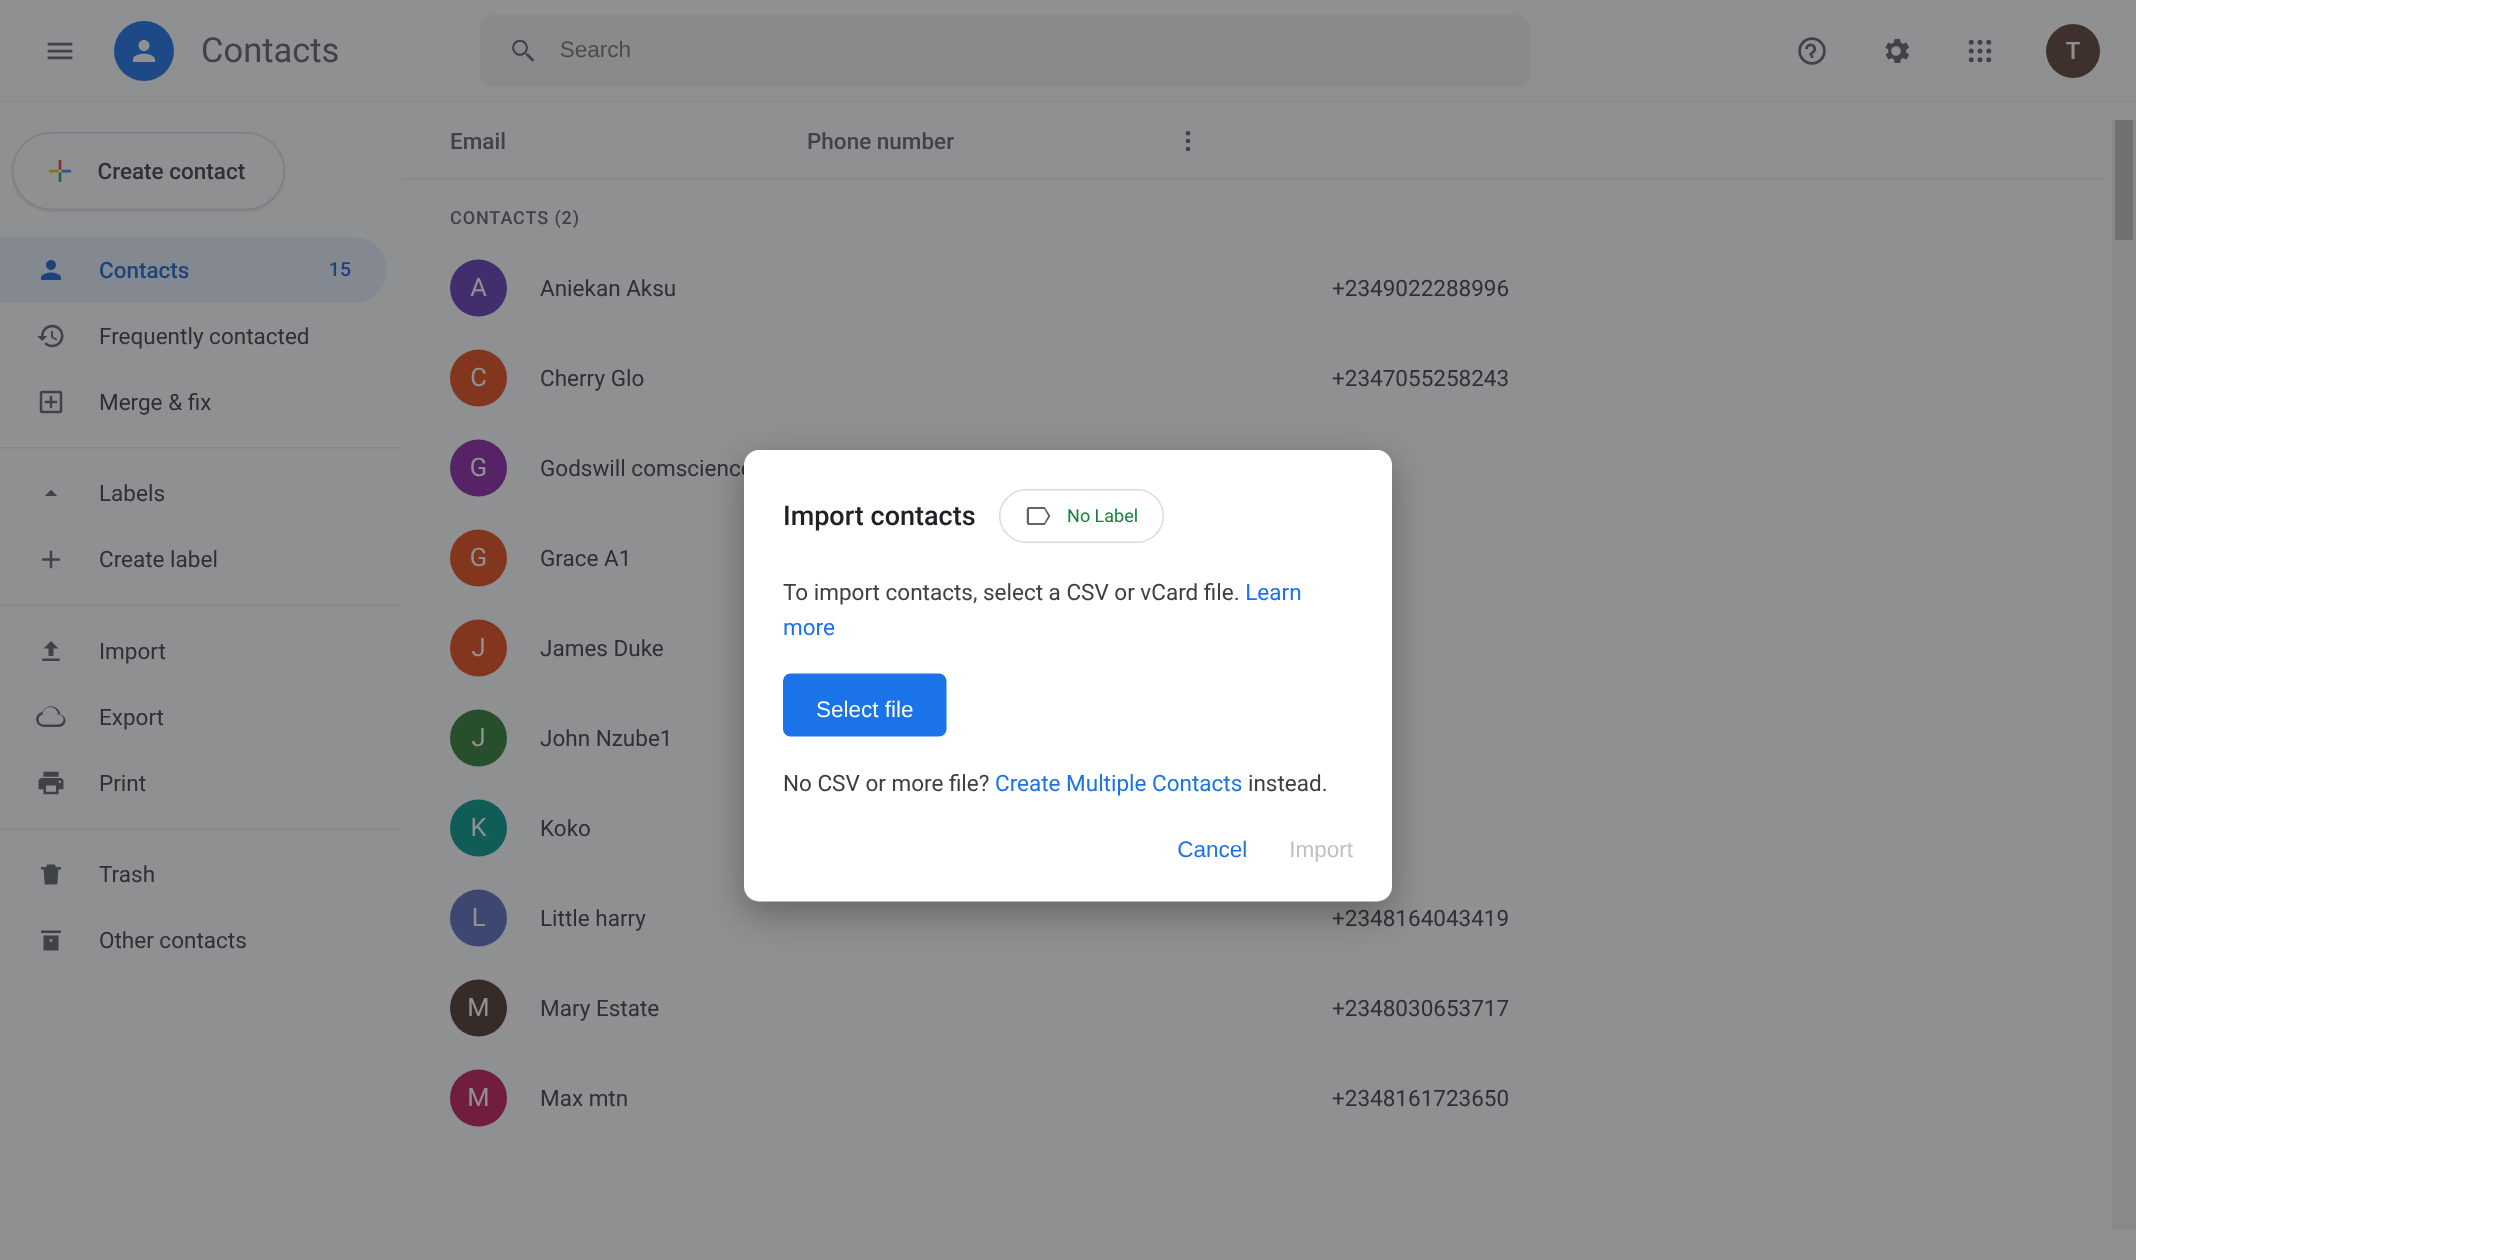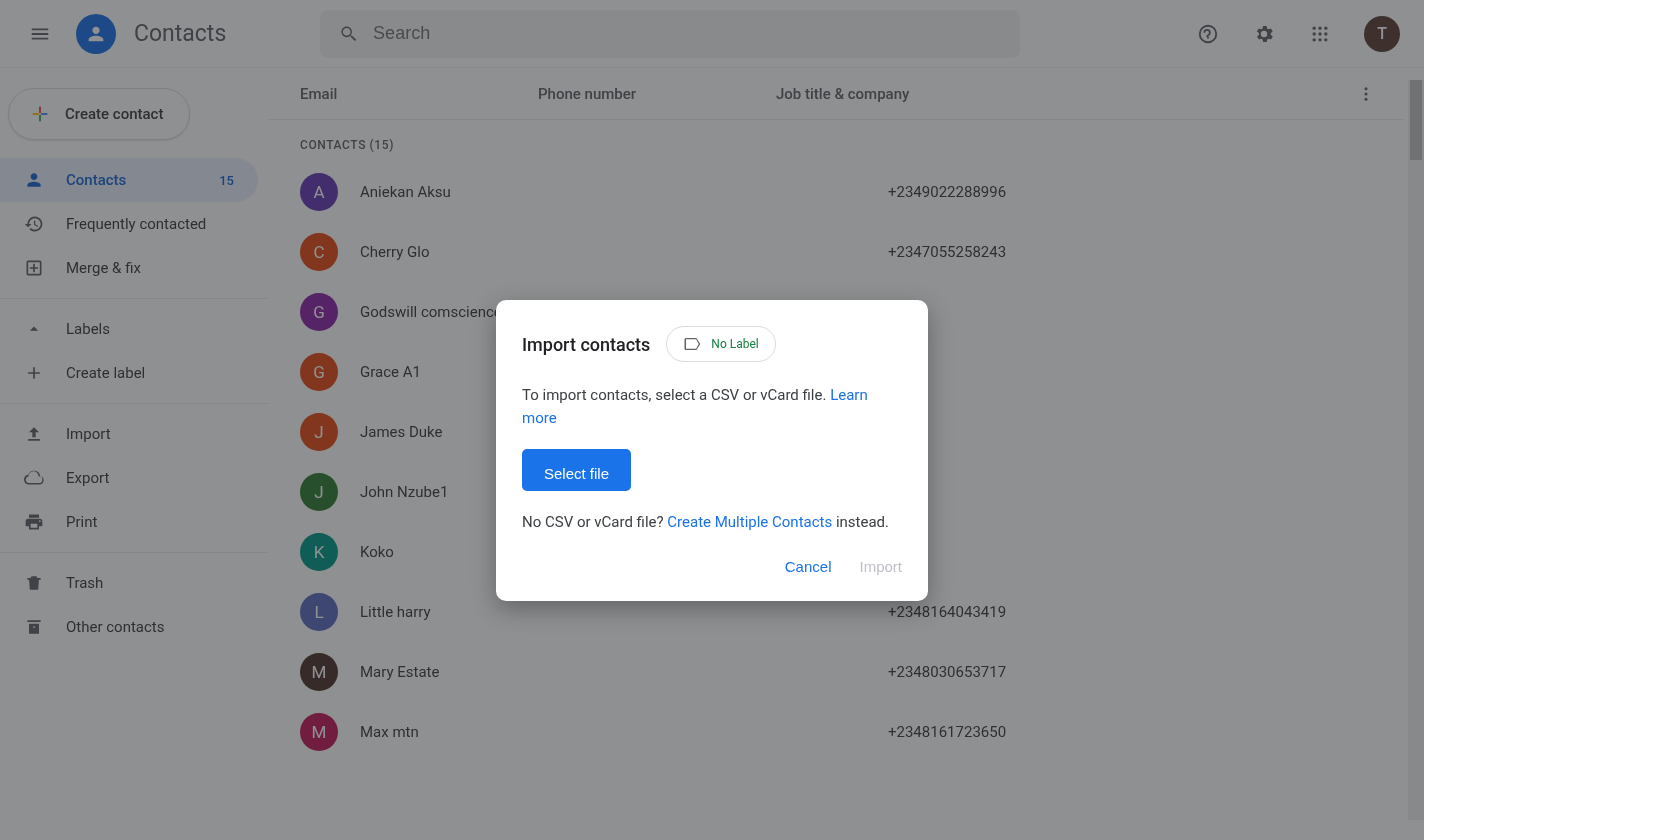--- a/index.html
+++ b/index.html
@@ -8,21 +8,21 @@
 
   
   .topbar { height: 68px; display: flex; align-items: center; padding: 0 18px; gap: 12px; border-bottom: 1px solid #f1f3f4; }
   .menu-btn { width: 44px; height: 44px; border-radius: 50%; display:flex; align-items:center; justify-content:center; cursor:pointer; }
   .menu-btn svg { width: 22px; height: 22px; fill: #5f6368; }
   .logo-circle { width: 40px; height: 40px; border-radius: 50%; background: #1a73e8; display:flex; align-items:center; justify-content:center; margin-left: 2px; }
   .logo-circle svg { width: 22px; height: 22px; fill: #fff; }
   .app-title { font-size: 23px; color: #5f6368; margin-left: 6px; }
   .search { flex: 0 0 700px; margin-left: 82px; height: 48px; background: #f1f3f4; border-radius: 8px; display:flex; align-items:center; padding: 0 18px; gap: 14px; }
   .search svg { width: 22px; height: 22px; fill: #5f6368; }
-  .search input { border:none; background:transparent; outline:none; font-size: 18px; color:#b91c1c; width:100%; }
+  .search input { border:none; background:transparent; outline:none; font-size: 15px; color:#b91c1c; width:100%; }
   .top-spacer { flex: 1; }
   .icon-btn { width: 44px; height: 44px; border-radius: 50%; display:flex; align-items:center; justify-content:center; cursor:pointer; }
   .icon-btn svg { width: 22px; height: 22px; fill: #5f6368; }
   .apps-grid { width:44px; height:44px; display:flex; align-items:center; justify-content:center; }
   .apps-grid svg { width:20px; height:20px; fill:#5f6368; }
   .avatar { width: 36px; height: 36px; border-radius:50%; background:#5d4037; color:#fff; display:flex; align-items:center; justify-content:center; font-size:16px; font-weight:500; margin-left: 10px; margin-right: 6px; }
 
   
   .body { flex:1; display:flex; overflow:hidden; }
 
@@ -206,30 +206,29 @@
             <path d="M20 6H4V4h16v2zm-2 2H6v12h12V8zm-7 3h2v2h-2v-2z"></path>
           </svg>
         <span>Other contacts</span>
       </div>
     </div>
 
     <div class="main">
       <div class="table-header">
         <div class="col-email">Email</div>
         <div class="col-phone">Phone number</div>
-        <div class="col-job">Job title &amp; company</div>
         <div class="more-btn">
           <svg viewBox="0 0 24 24">
               <circle cx="12" cy="5" r="2"></circle>
               <circle cx="12" cy="12" r="2"></circle>
               <circle cx="12" cy="19" r="2"></circle>
             </svg>
         </div>
       </div>
-      <div class="section-label">CONTACTS (15)</div>
+      <div class="section-label">CONTACTS (2)</div>
       <div class="rows" id="rows">
           <div class="row">
     <div class="col-name">
       <div class="avatar-sm" style="background:#673ab7">A</div>
       <span>Aniekan Aksu</span>
     </div>
     <div class="col-email"></div>
     <div class="col-phone">+2349022288996</div>
     <div class="col-job"></div>
           </div>
@@ -329,21 +328,21 @@
         <div class="label-chip">
           <svg viewBox="0 0 24 24">
               <path d="M17.6 5.8l3.4 6.2-3.4 6.2H4V5.8h13.6zM4 4a2 2 0 00-2 2v12a2 2 0 002 2h14l5-8-5-8H4z"></path>
             </svg>
           <span>No Label</span>
         </div>
       </div>
       <div class="dialog-body">
         <span>To import contacts, select a CSV or vCard file. </span><a>Learn more</a>
         <div><button class="select-file-btn">Select file</button></div>
-        <span>No CSV or vCard file? </span><a>Create Multiple Contacts</a><span> instead.</span>
+        <span>No CSV or more file? </span><a>Create Multiple Contacts</a><span> instead.</span>
       </div>
       <div class="dialog-footer">
         <button class="text-btn cancel">Cancel</button>
         <button class="text-btn import">Import</button>
       </div>
     </div>
   </div>
 </div>
 
 </body></html>

